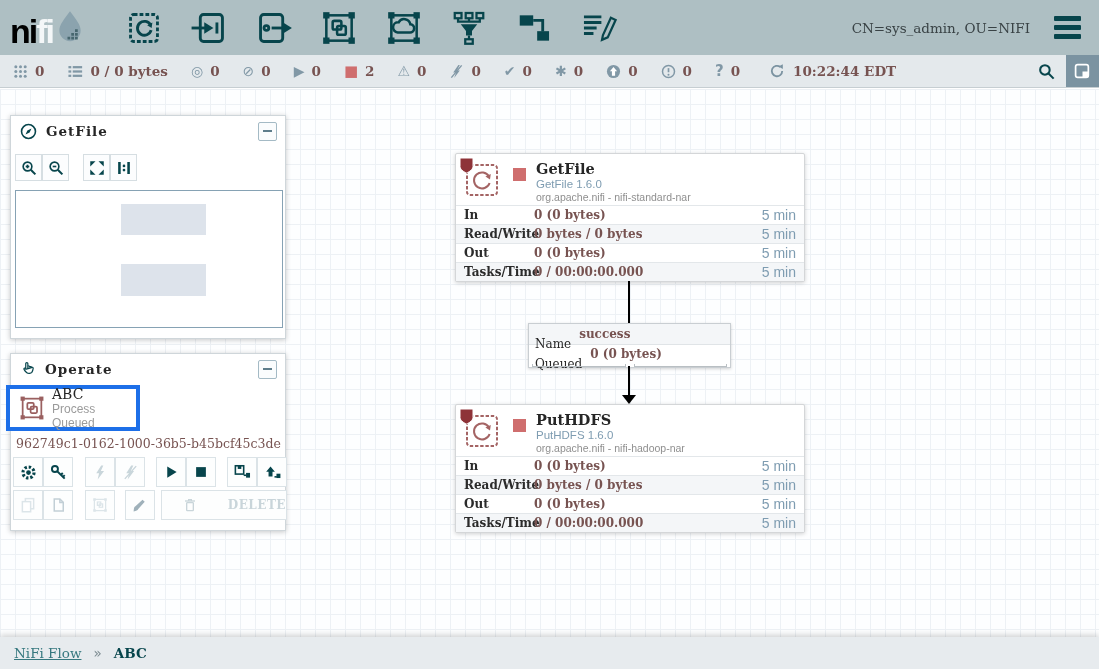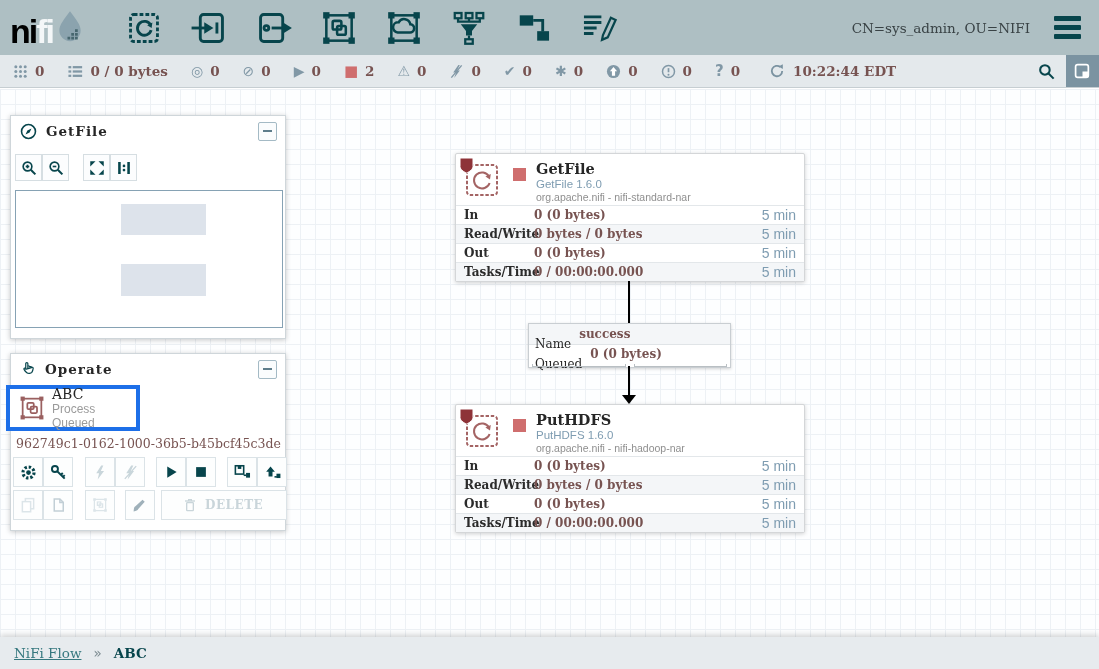--- a/index.html
+++ b/index.html
@@ -59,21 +59,21 @@
   .op-panel { left:10px; top:264px; width:276px; height:178px; }
   .op-selection { position:absolute; left:-5px; top:31px; width:134px; height:46px;
                   border:4px solid #1d6fe8; background:#fff; display:flex; align-items:center; cursor:pointer; }
   .op-sel-text { margin-left:6px; }
   .op-sel-name { font-family:"DejaVu Serif","Liberation Serif",serif; font-size:14px; color:#262626; line-height:16px; }
   .op-sel-type { font-size:12px; color:#9b9b9b; line-height:14px; }
   .op-id { position:absolute; left:5px; top:82px; font-family:"DejaVu Serif","Liberation Serif",serif;
            font-size:12.5px; color:#775351; white-space:nowrap; }
   .op-btn { position:absolute; width:30px; height:30px; background:#fdfefe; border:1px solid #dbe3e7;
             display:flex; align-items:center; justify-content:center; cursor:pointer; }
-  .op-del { width:126px; justify-content:flex-start; padding-left:20px; gap:7px; }
+  .op-del { width:126px; justify-content:space-between; padding-left:20px; gap:7px; }
   .op-del span { font-family:"DejaVu Serif","Liberation Serif",serif; font-size:12px; font-weight:600;
                  letter-spacing:.5px; color:#c9d5da; }
 
   
   .processor { position:absolute; width:350px; background:#fff; border:1px solid #d4d6d8; border-radius:2px;
                box-shadow:0 1px 4px rgba(0,0,0,.18); cursor:pointer; }
   .proc-hd { height:51px; position:relative; }
   .proc-icon { position:absolute; left:8px; top:8px; }
   .proc-shield { position:absolute; left:3px; top:3px; }
   .run-state { position:absolute; left:57px; top:14px; width:13px; height:13px; background:#cf6e6e; }

